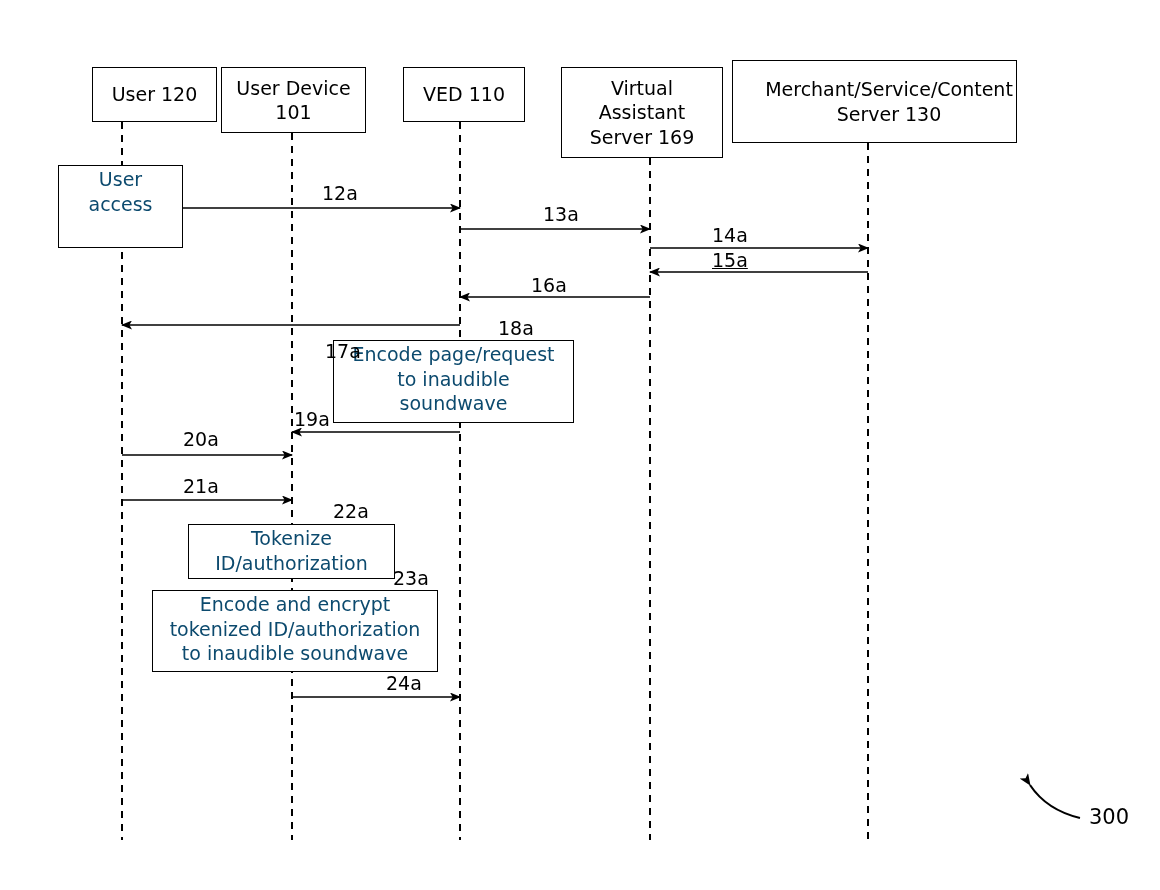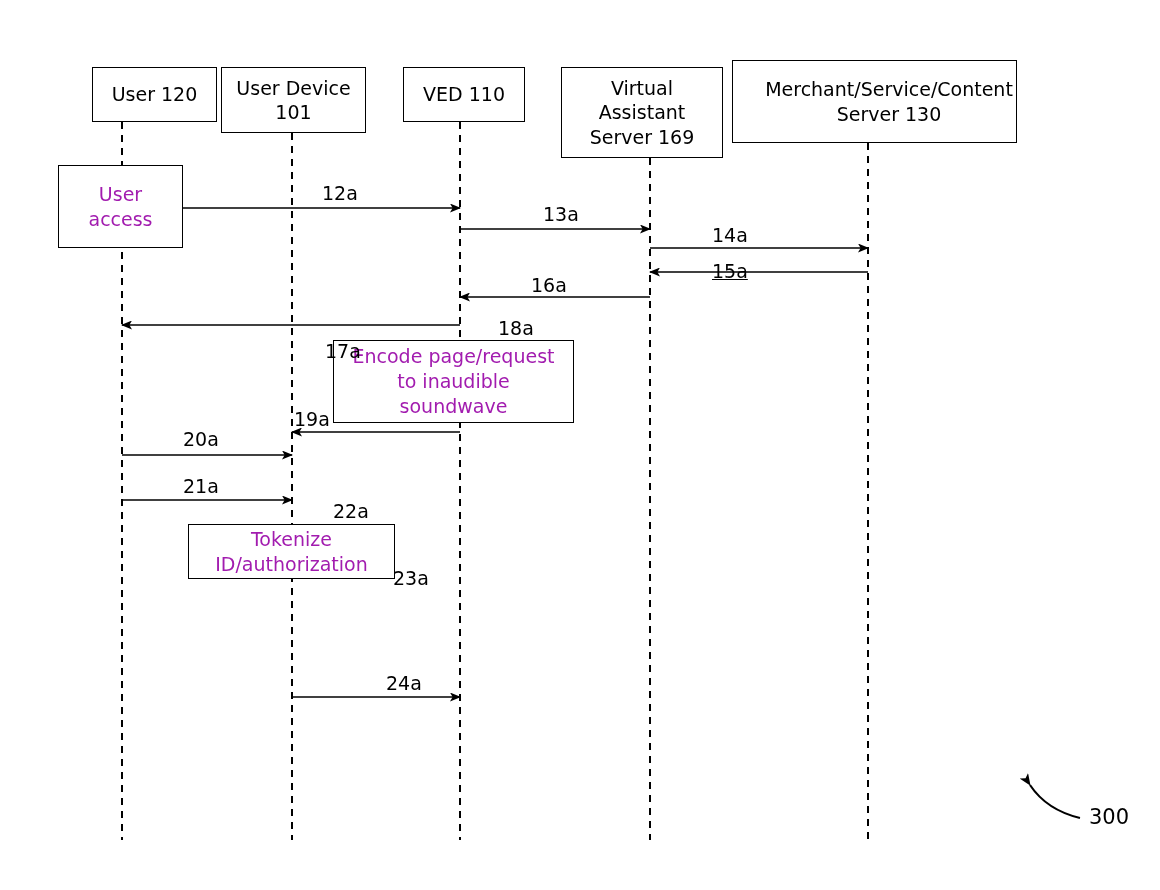--- a/index.html
+++ b/index.html
@@ -33,26 +33,25 @@
     color:#000;
     box-sizing:border-box;
     padding:2px 6px;
     white-space:pre-line;
   }
   .proc-box{
     position:absolute;
     border:1.6px solid #000;
     background:#ffffff;
     display:flex;
-    align-items:center;
     justify-content:center;
     text-align:center;
     line-height:1.30;
     font-size:19px;
-    color:#a21caf;
+    color:#0c4a6e;
     box-sizing:border-box;
     padding:1px 5px;
     white-space:pre-line;
     z-index:5;
   }
   .msg-label{
     position:absolute;
     font-size:19px;
     color:#000;
     white-space:nowrap;
@@ -132,26 +131,31 @@
   </div>
   <div class="proc-box" style="left: 333px; top: 340px; width: 241px; height: 83px;">
     <span>Encode page/request
 to inaudible
 soundwave</span>
   </div>
   <div class="proc-box" style="left: 188px; top: 524px; width: 207px; height: 55px;">
     <span>Tokenize
 ID/authorization</span>
   </div>
+  <div class="proc-box" style="left: 152px; top: 590px; width: 286px; height: 82px;">
+    <span>Encode and encrypt
+tokenized ID/authorization
+to inaudible soundwave</span>
+  </div>
 
   <div id="labels-layer">
       <div class="msg-label" style="left: 322px; top: 182px;">12a</div>
       <div class="msg-label" style="left: 529px; top: 203px; margin-left: 14px;">13a</div>
       <div class="msg-label" style="left: 712px; top: 224px;">14a</div>
-      <div class="msg-label" style="left: 712px; top: 260px; text-decoration: underline;">15a</div>
+      <div class="msg-label" style="left: 712px; top: 249px; text-decoration: underline;">15a</div>
       <div class="msg-label" style="left: 531px; top: 274px;">16a</div>
       <div class="msg-label" style="left: 325px; top: 300px; margin-top: 40px;">17a</div>
       <div class="msg-label" style="left: 294px; top: 408px;">19a</div>
       <div class="msg-label" style="left: 183px; top: 428px;">20a</div>
       <div class="msg-label" style="left: 183px; top: 475px;">21a</div>
       <div class="msg-label" style="left: 386px; top: 672px;">24a</div>
       <div class="msg-label" style="left: 498px; top: 317px;">18a</div>
       <div class="msg-label" style="left: 333px; top: 500px;">22a</div>
       <div class="msg-label" style="left: 393px; top: 567px;">23a</div>
     </div>

